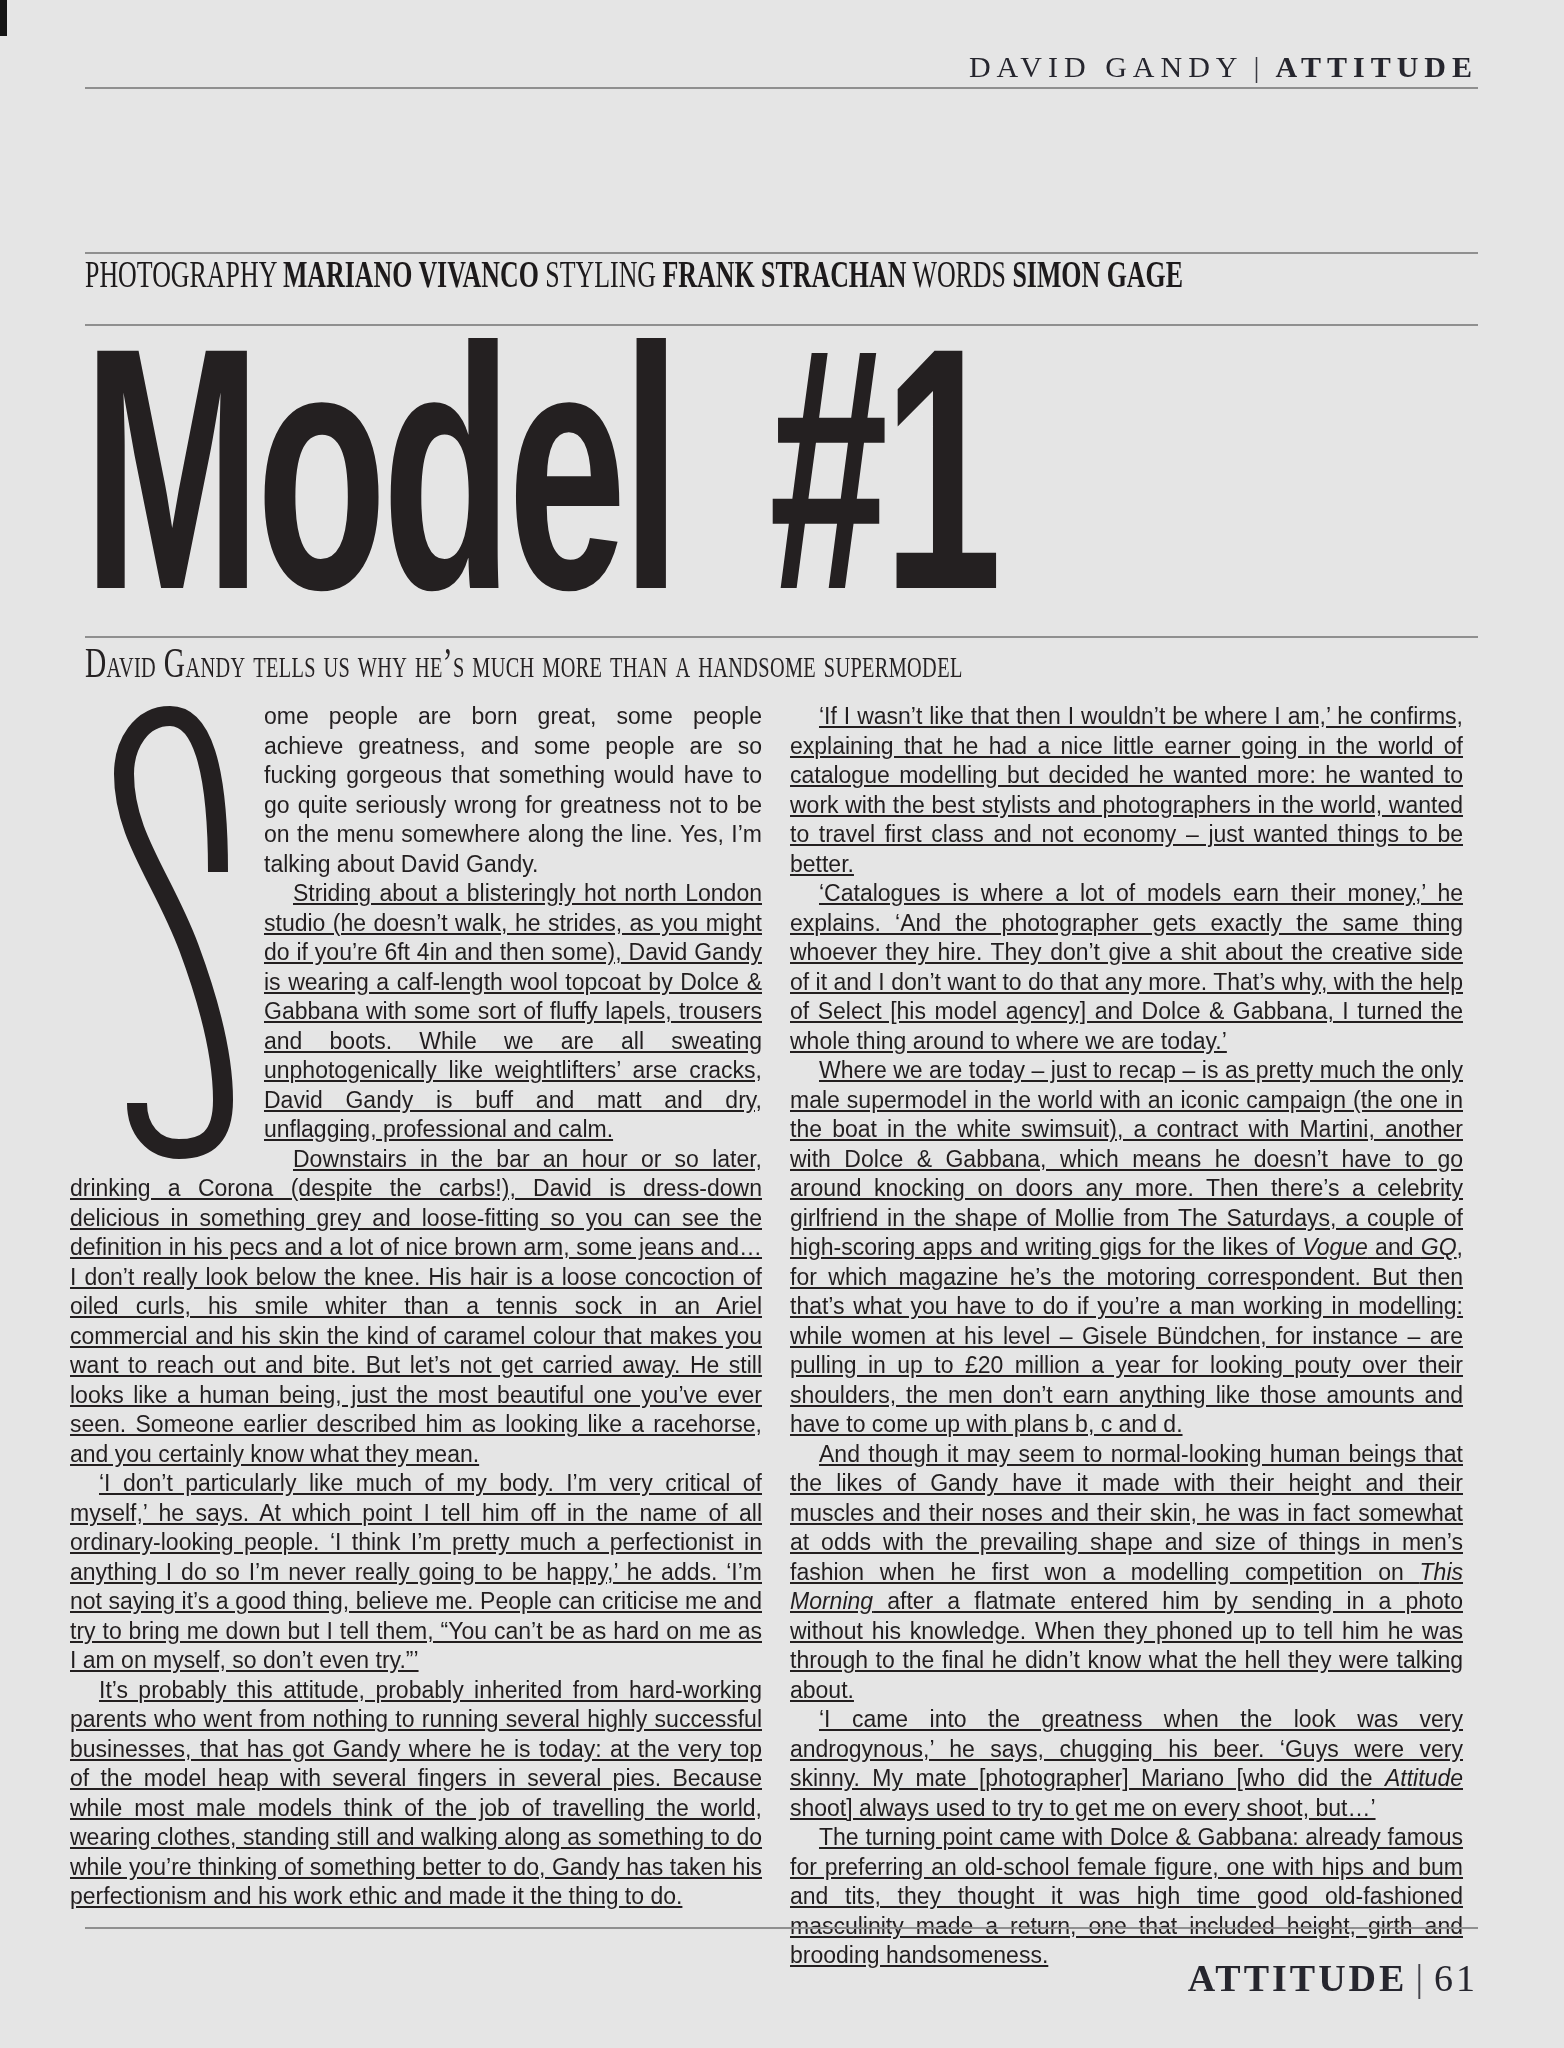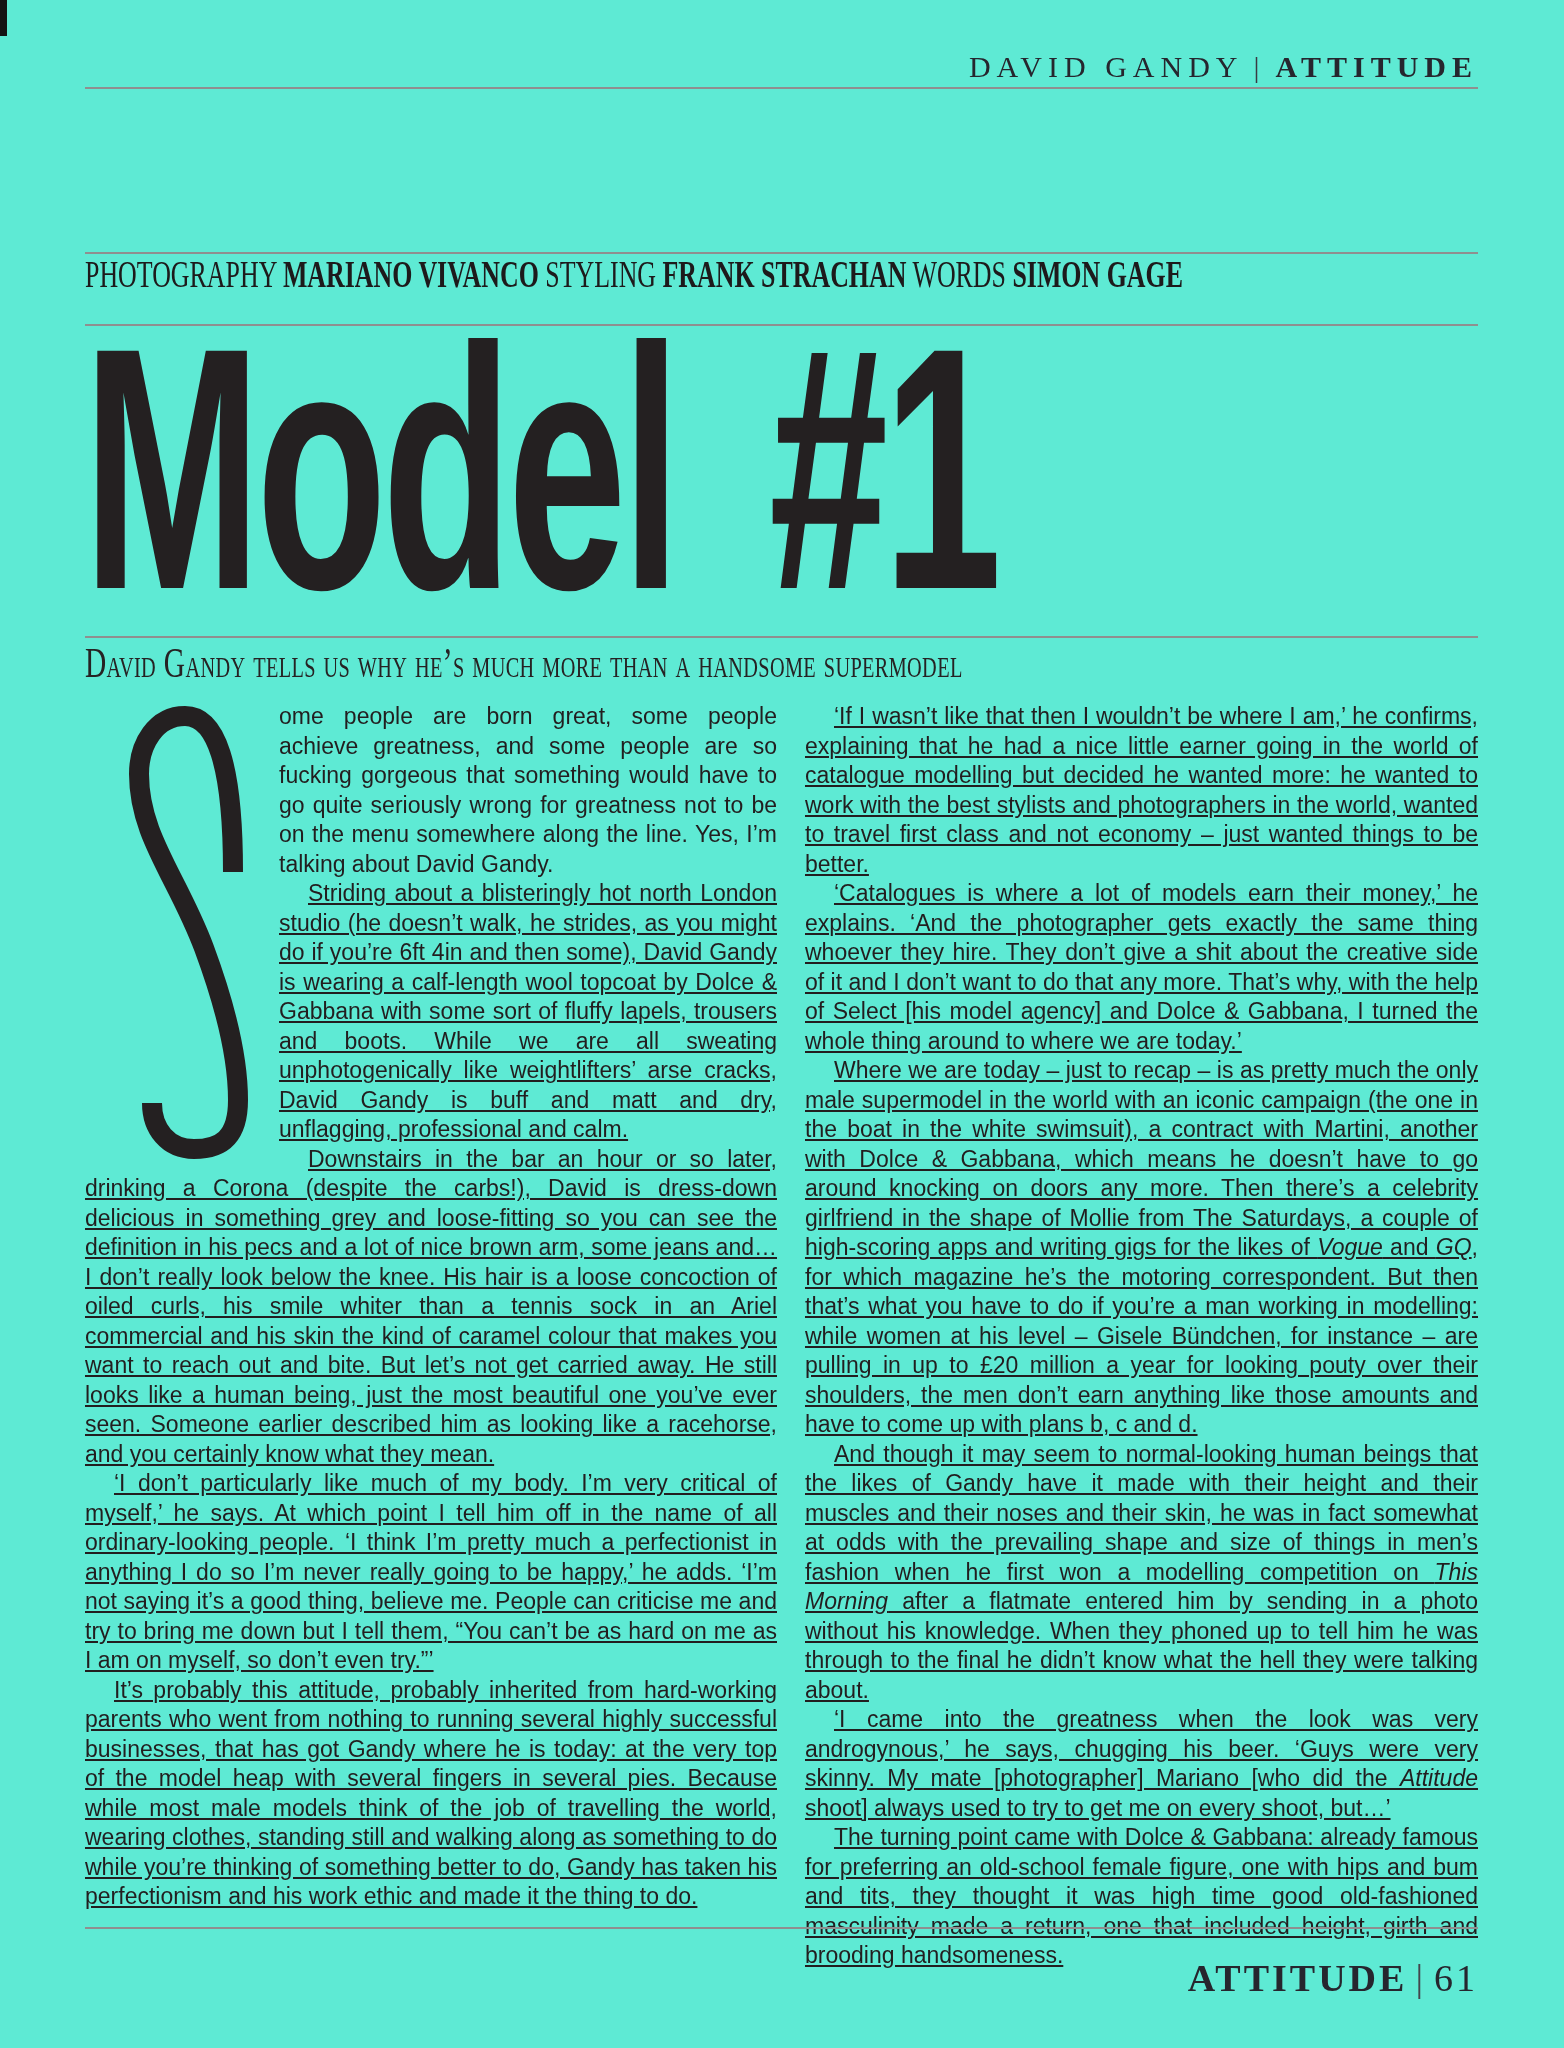--- a/index.html
+++ b/index.html
@@ -3,21 +3,21 @@
 <meta charset="utf-8">
 <style>
   html,body{margin:0;padding:0;}
   body{
     width:1564px;height:2048px;overflow:hidden;
     background:#fcfcfc;
     font-family:"Liberation Sans",sans-serif;
     color:#211d1e;
     position:relative;
   }
-  .page{position:absolute;inset:0;background:#5eead4;}
+  .page{position:absolute;inset:0;background:#e5e5e5;}
 
   .edge-mark{position:absolute;left:0;top:0;width:7px;height:36px;background:#141414;}
 
   .rule{position:absolute;left:85px;width:1393px;height:0;border-top:2px solid #8f8f8f;}
   .rule-header{top:87px;}
   .rule-credits-top{top:252px;}
   .rule-title-top{top:324px;}
   .rule-standfirst-top{top:636px;}
   .rule-footer{top:1927px;}
 
@@ -50,21 +50,21 @@
   .standfirst{
     position:absolute;top:642px;left:85px;margin:0;
     font-family:"Liberation Serif",serif;
     font-weight:400;font-size:42px;line-height:1;
     font-variant:small-caps;letter-spacing:0.5px;white-space:nowrap;
     transform:scaleX(0.70);transform-origin:0 0;
     color:#262223;
   }
 
   .body{
-    position:absolute;top:702px;left:85px;width:1393px;
+    position:absolute;top:702px;left:70px;width:1393px;
     display:flex;gap:28px;
   }
   .col{min-width:0;}
   .col-left{flex:0 0 692px;}
   .col-right{flex:0 0 673px;}
   .body-p{
     margin:0;
     font-size:23px;line-height:29.5px;
     text-align:justify;
     color:#221e1f;

